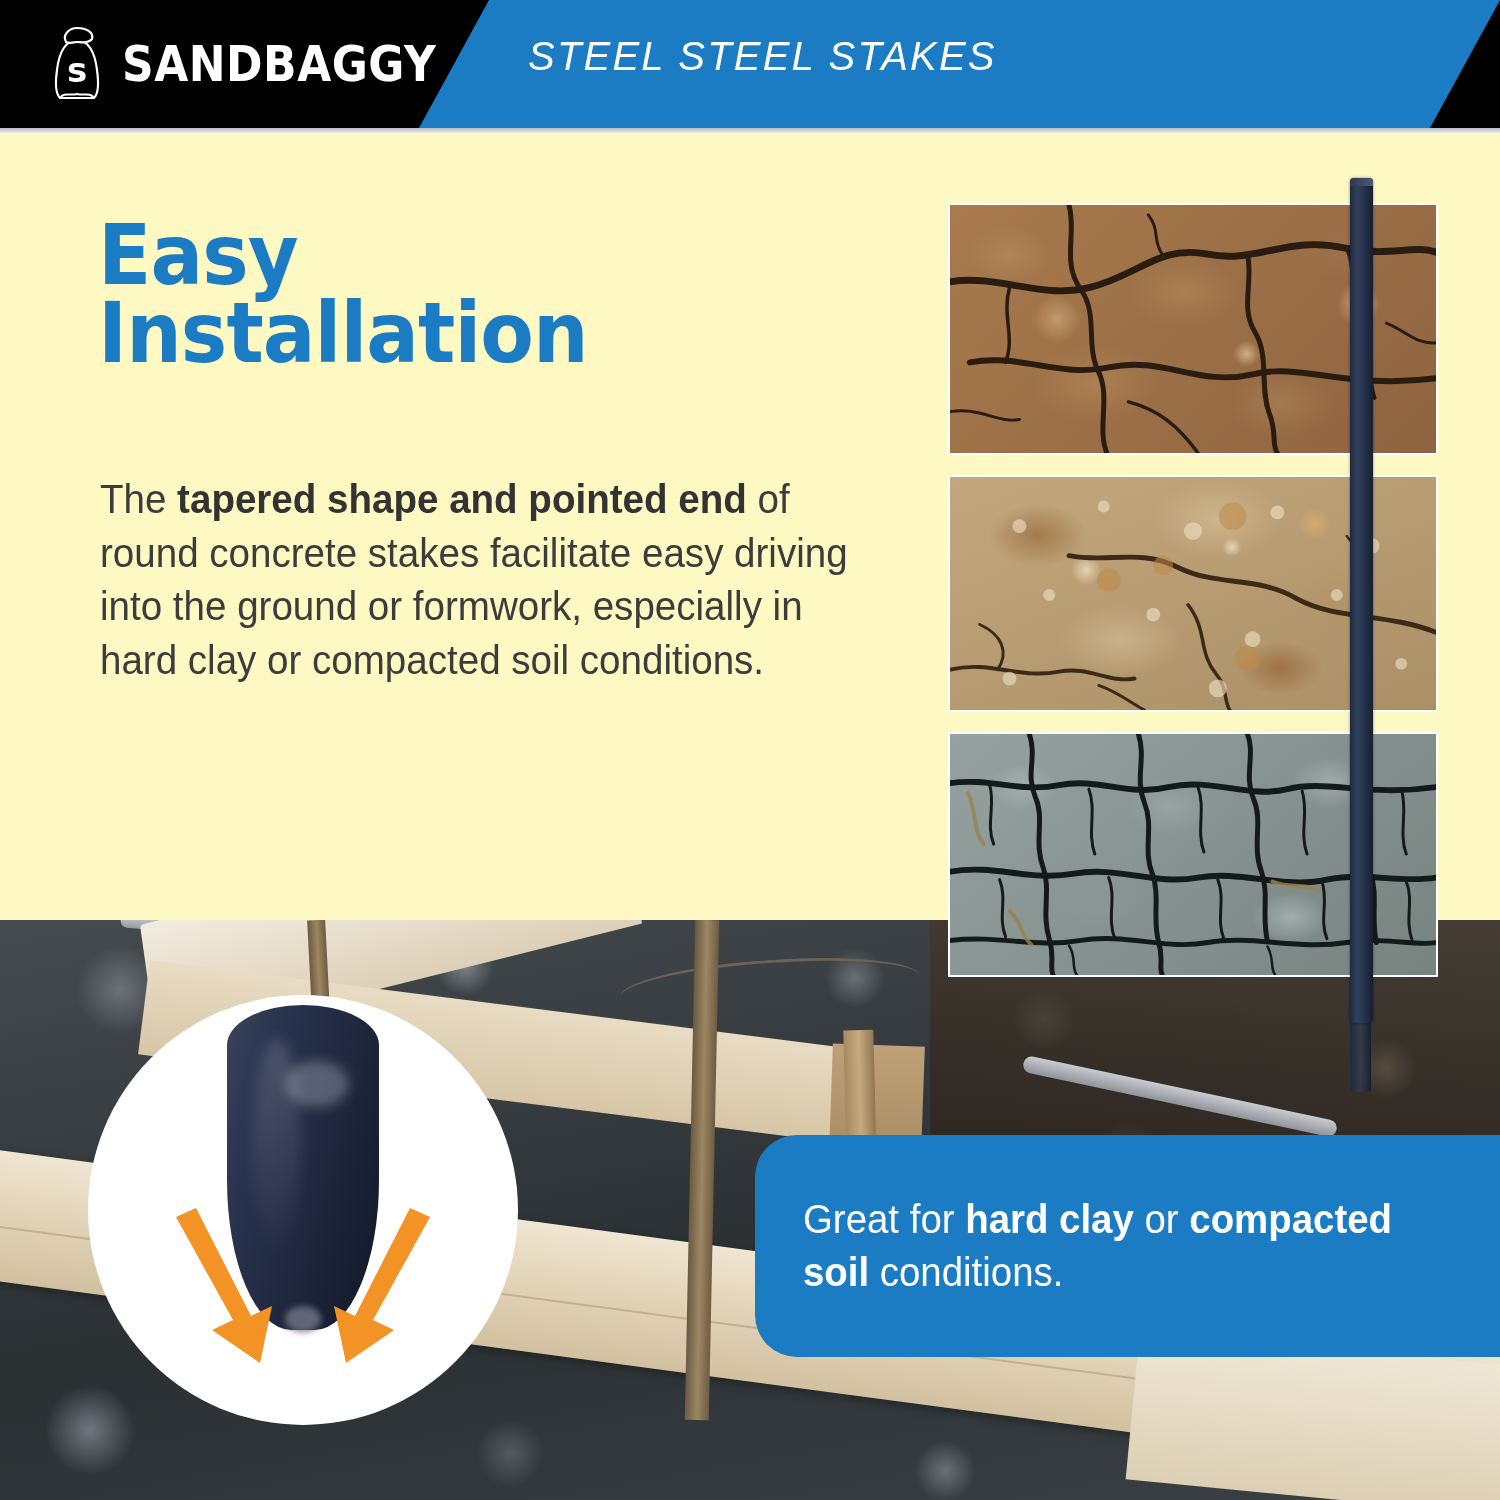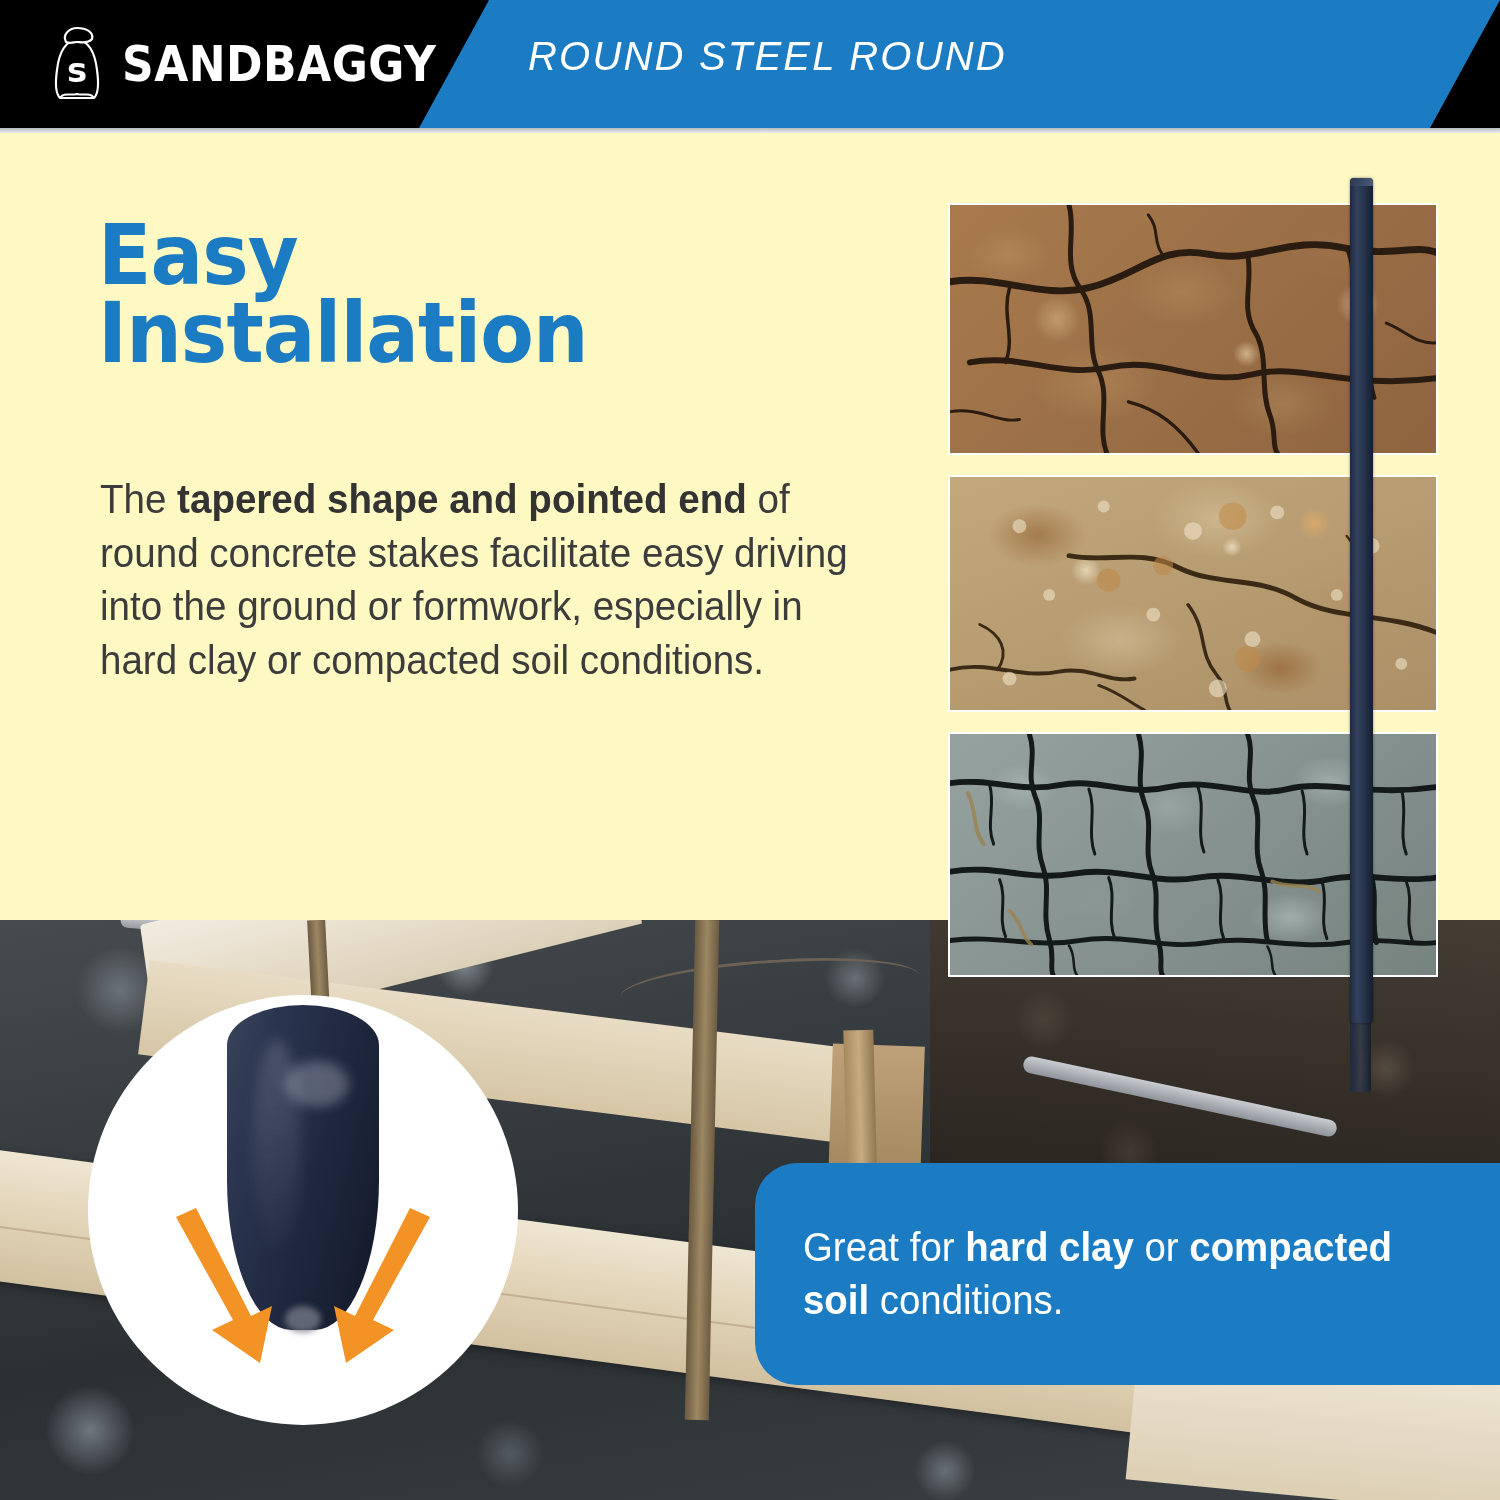--- a/index.html
+++ b/index.html
@@ -382,21 +382,21 @@
   }
   .arrows-svg {
     position:absolute;
     left: 0; top: 0;
     width: 430px; height: 430px;
   }
 
   
   .callout {
     position: absolute;
-    left: 755px; top: 1163px;
+    left: 755px; top: 1135px;
     width: 745px; height: 222px;
     background: #1b7cc4;
     border-radius: 42px 0 0 42px;
     z-index: 36;
     display: flex;
     align-items: center;
   }
   .callout-text {
     color: #ffffff;
     font-size: 40px;
@@ -421,21 +421,21 @@
         <svg viewBox="0 0 62 76" width="62" height="76">
           <path d="M31 14 C20 14 13 26 11 44 C9 58 10 68 14 72 L48 72 C52 68 53 58 51 44 C49 26 42 14 31 14 Z" fill="#000000" stroke="#ffffff" stroke-width="2.2"></path>
           <path d="M14 72 C18 66 24 70 31 68 C38 70 44 66 48 72" fill="none" stroke="#ffffff" stroke-width="2"></path>
           <path d="M20 16 C16 8 24 2 31 2 C40 2 48 6 46 13 C42 18 34 16 31 16 C28 16 24 18 20 16 Z" fill="#000000" stroke="#ffffff" stroke-width="2.2"></path>
           <text x="31" y="56" font-family="DejaVu Sans, sans-serif" font-size="34" font-weight="700" fill="#ffffff" text-anchor="middle">s</text>
         </svg>
       </div>
       <div class="logo-text">SANDBAGGY</div>
     </div>
 
-    <div class="header-title">ROUND STEEL ROUND</div>
+    <div class="header-title">STEEL STEEL STAKES</div>
   </div>
   <div class="header-underline"></div>
 
   <div class="photo">
     <div class="gravel"></div>
     <div class="dirt-mound"></div>
     <div class="pipe2"></div>
     <div class="pipe"></div>
     <div class="wire"></div>
     <div class="board-curve"></div>

